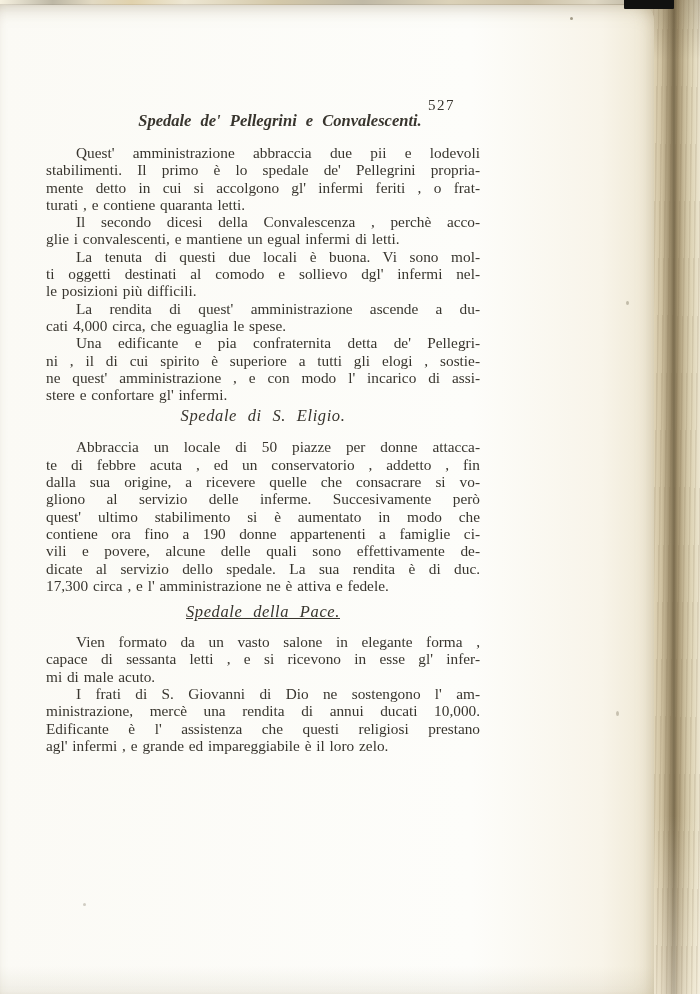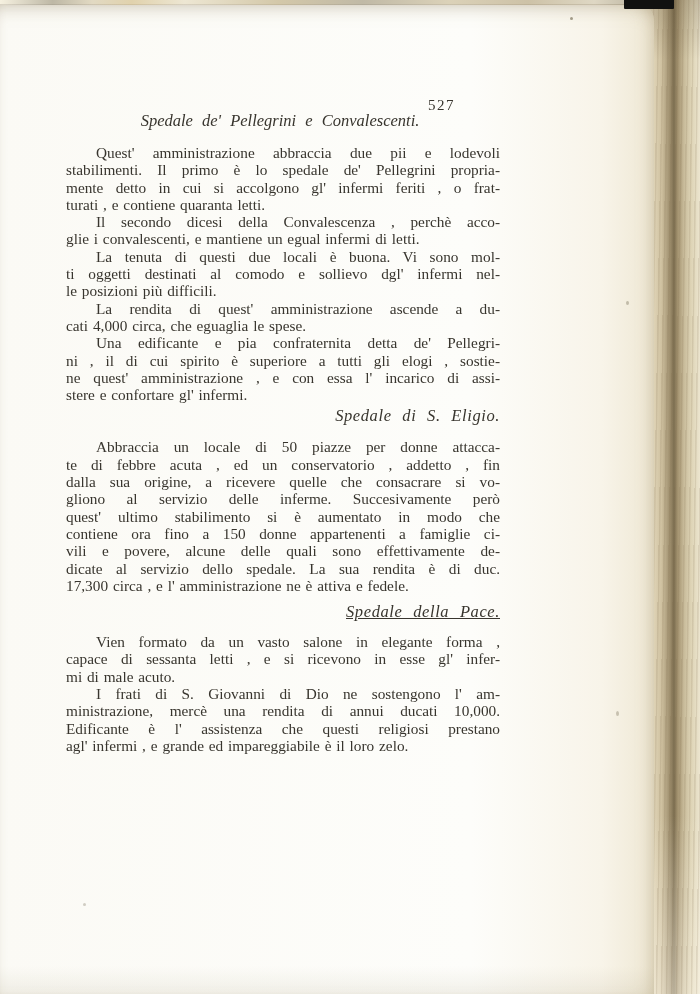--- a/index.html
+++ b/index.html
@@ -64,32 +64,32 @@
   .speck.s4 { left:616px; top:711px; width:3px; height:5px; opacity:.55; }
 
   
   .ink { color:#38352e; }
   .page-number {
     position:absolute; left:428px; top:93px; z-index:3;
     font-size:15px; letter-spacing:1.5px;
   }
   .running-title {
     position:absolute; left:63px; top:107px; width:434px; z-index:3;
-    text-align:center; font-style:italic; font-size:16.5px; word-spacing:5px;
+    text-align:center; font-style:italic; font-size:16.5px; word-spacing:5px;font-weight:bold;
   }
   .text-block {
-    position:absolute; left:66px; top:140px; width:434px; z-index:3;
+    position:absolute; left:46px; top:140px; width:434px; z-index:3;
     font-size:15.3px; line-height:17.3px; word-spacing:1px;
   }
   .tline { height:17.3px; overflow:hidden; text-align:justify; }
   .tline.first { text-indent:30px; }
   .tline.j::after { content:""; display:inline-block; width:100%; height:0; }
 
   .section-heading {
-    text-align:right; font-style:italic; font-size:16.5px;
+    text-align:center; font-style:italic; font-size:16.5px;
     word-spacing:6px; letter-spacing:.6px;
     height:20px; line-height:20px;
   }
   .section-heading.s1 { margin:3px 0 12px 0; }
   .section-heading.s2 { margin:8px 0 11px 0;text-decoration:underline; }
 </style>
 </head>
 <body>
 
 <div class="screen">
@@ -108,29 +108,29 @@
         <div class="tline">turati , e contiene quaranta letti.</div>
         <div class="tline first j">Il secondo dicesi della Convalescenza , perchè acco-</div>
         <div class="tline">glie i convalescenti, e mantiene un egual infermi di letti.</div>
         <div class="tline first j">La tenuta di questi due locali è buona. Vi sono mol-</div>
         <div class="tline j">ti oggetti destinati al comodo e sollievo dgl' infermi nel-</div>
         <div class="tline">le posizioni più difficili.</div>
         <div class="tline first j">La rendita di quest' amministrazione ascende a du-</div>
         <div class="tline">cati 4,000 circa, che eguaglia le spese.</div>
         <div class="tline first j">Una edificante e pia confraternita detta de' Pellegri-</div>
         <div class="tline j">ni , il di cui spirito è superiore a tutti gli elogi , sostie-</div>
-        <div class="tline j">ne quest' amministrazione , e con essa l' incarico di assi-</div>
+        <div class="tline j">ne quest' amministrazione , e con modo l' incarico di assi-</div>
         <div class="tline">stere e confortare gl' infermi.</div>
         <div class="section-heading s1">Spedale di S. Eligio.</div>
         <div class="tline first j">Abbraccia un locale di 50 piazze per donne attacca-</div>
         <div class="tline j">te di febbre acuta , ed un conservatorio , addetto , fin</div>
         <div class="tline j">dalla sua origine, a ricevere quelle che consacrare si vo-</div>
         <div class="tline j">gliono al servizio delle inferme. Succesivamente però</div>
         <div class="tline j">quest' ultimo stabilimento si è aumentato in modo che</div>
-        <div class="tline j">contiene ora fino a 150 donne appartenenti a famiglie ci-</div>
+        <div class="tline j">contiene ora fino a 190 donne appartenenti a famiglie ci-</div>
         <div class="tline j">vili e povere, alcune delle quali sono effettivamente de-</div>
         <div class="tline j">dicate al servizio dello spedale. La sua rendita è di duc.</div>
         <div class="tline">17,300 circa , e l' amministrazione ne è attiva e fedele.</div>
         <div class="section-heading s2">Spedale della Pace.</div>
         <div class="tline first j">Vien formato da un vasto salone in elegante forma ,</div>
         <div class="tline j">capace di sessanta letti , e si ricevono in esse gl' infer-</div>
         <div class="tline">mi di male acuto.</div>
         <div class="tline first j">I frati di S. Giovanni di Dio ne sostengono l' am-</div>
         <div class="tline j">ministrazione, mercè una rendita di annui ducati 10,000.</div>
         <div class="tline j">Edificante è l' assistenza che questi religiosi prestano</div>

